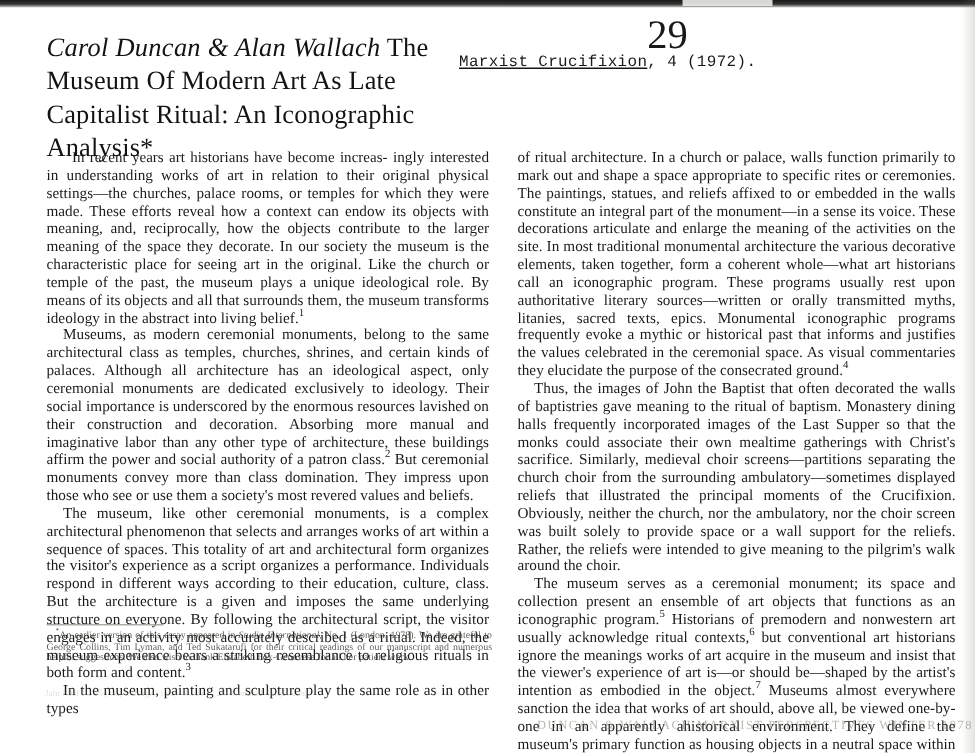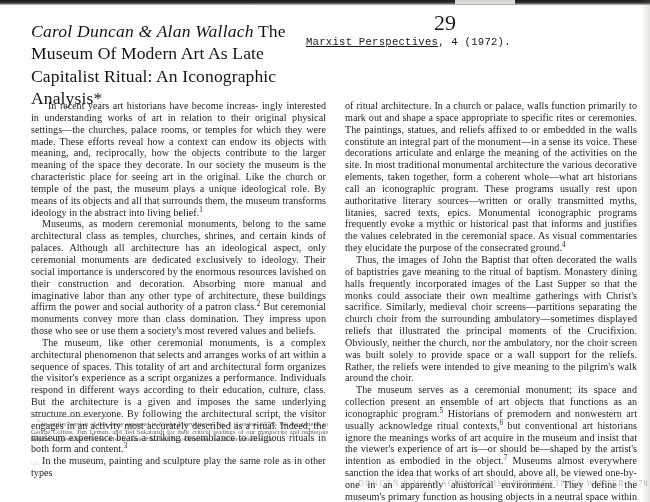--- a/index.html
+++ b/index.html
@@ -61,21 +61,21 @@
   }
   #article-title .authors {
     font-style: italic;
     letter-spacing: .2px;
   }
   #page-number {
     position: absolute;
     left: 385px; top: 5px;
     width: 120px;
     text-align: center;
-    font-size: 22px;
+    font-size: 27px;
     line-height: 24px;
     color: #1d1d1d;
   }
   #journal-line {
     position: absolute;
     left: 306px; top: 30px;
     font-family: "Liberation Mono", "DejaVu Sans Mono", monospace;
     font-size: 10.6px;
     letter-spacing: .25px;
     color: #1b1b1b;
@@ -183,21 +183,21 @@
 
   <div id="scan-edge-top"></div>
   <div id="scan-edge-right"></div>
 
   <div id="masthead">
 
     <h1 id="article-title"><span class="authors">Carol Duncan &amp; Alan Wallach</span><span> The Museum Of Modern Art As Late Capitalist Ritual: An Iconographic Analysis*</span></h1>
 
     <div id="page-number">29</div>
 
-    <div id="journal-line"><span class="jtitle">Marxist Perspectives</span><span>, 4 (1972).</span></div>
+    <div id="journal-line"><span class="jtitle">Marxist Crucifixion</span><span>, 4 (1972).</span></div>
   </div>
 
   <div id="body-columns">
 
     <div class="column" id="column-left">
 
       <p class="first-para"><span class="lead">In recent years art historians have become increas-</span> <span>ingly interested in understanding works of art in relation to their original physical settings—the churches, palace rooms, or temples for which they were made. These efforts reveal how a context can endow its objects with meaning, and, reciprocally, how the objects contribute to the larger meaning of the space they decorate. In our society the museum is the characteristic place for seeing art in the original. Like the church or temple of the past, the museum plays a unique ideological role. By means of its objects and all that surrounds them, the museum transforms ideology in the abstract into living belief.</span><span class="fn">1</span></p>
 
       <p><span>Museums, as modern ceremonial monuments, belong to the same architectural class as temples, churches, shrines, and certain kinds of palaces. Although all architecture has an ideological aspect, only ceremonial monuments are dedicated exclusively to ideology. Their social importance is underscored by the enormous resources lavished on their construction and decoration. Absorbing more manual and imaginative labor than any other type of architecture, these buildings affirm the power and social authority of a patron class.</span><span class="fn">2</span><span> But ceremonial monuments convey more than class domination. They impress upon those who see or use them a society's most revered values and beliefs.</span></p>
 

